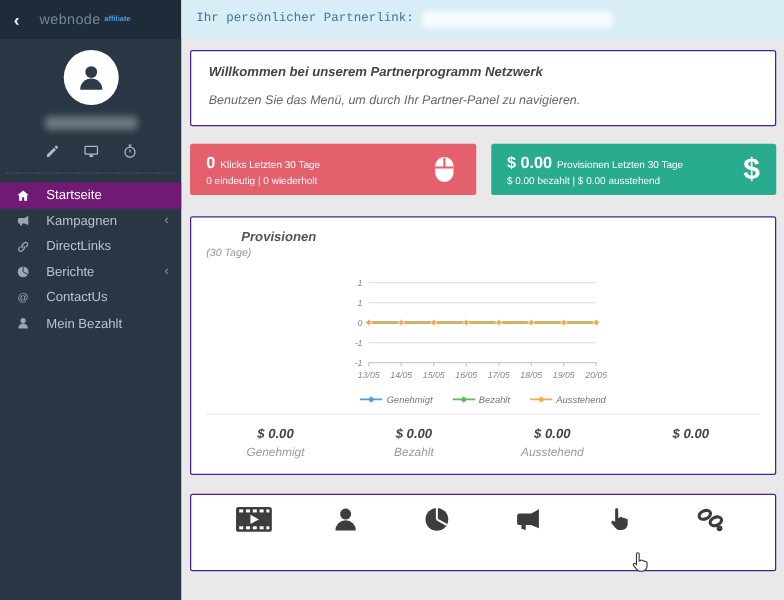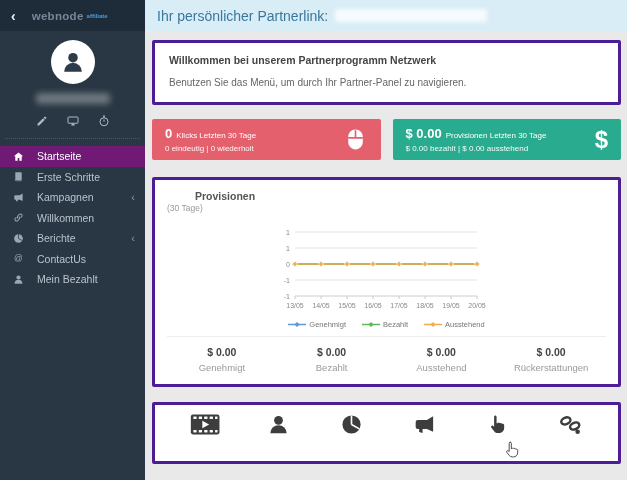--- a/index.html
+++ b/index.html
@@ -4,21 +4,21 @@
 <style>
   * { margin:0; padding:0; box-sizing:border-box; }
   html,body { width:627px; height:480px; }
   body { font-family:"Liberation Sans",sans-serif; background:#e9e9e9; overflow:hidden; }
   .screen { position:relative; width:627px; height:480px; background:#e9e9e9; overflow:hidden; }
 
   
   .sidebar { position:absolute; left:0; top:0; width:145px; height:480px; background:#283743; }
   .side-header { height:31px; background:#1e2b38; display:flex; align-items:center; padding:0 11px; }
   .back-icon { color:#eef2f5; font-size:14px; font-weight:bold; margin-right:16px; cursor:pointer; line-height:1; }
-  .logo { color:#76879a; font-size:11.5px; font-weight:bold; letter-spacing:.3px; }
+  .logo { color:#76879a; font-size:11.5px; font-weight:normal; letter-spacing:.3px; }
   .logo-suffix { color:#4f9bd8; font-size:6px; margin-left:3px; font-weight:bold; }
 
   .profile { text-align:center; padding-top:9px; }
   .avatar { width:44px; height:44px; background:#fff; border-radius:50%; margin:0 auto; display:flex; align-items:center; justify-content:center; color:#2c3a49; }
   .avatar svg { width:26px; height:26px; }
   .name-blur { width:74px; height:11px; margin:9px auto 0; background:rgba(255,255,255,.32); border-radius:3px; filter:blur(3px); }
   .profile-tools { margin-top:11px; display:flex; justify-content:center; gap:19px; color:#aeb9c4; }
   .tool { cursor:pointer; display:flex; }
   .tool svg { width:12px; height:12px; }
   .profile-sep { margin:11px 5px 0; border-bottom:1px dotted #4a5866; }
@@ -26,26 +26,26 @@
   .menu { margin-top:7px; }
   .menu-item { display:flex; align-items:center; height:20.5px; padding:0 10px 0 13px; color:#bac3cc; font-size:10.5px; cursor:pointer; --icon-bg:#283743; }
   .menu-item .icon { width:14px; margin-right:10px; display:flex; color:#9aa7b2; }
   .menu-item .icon svg { width:11px; height:11px; }
   .menu-item.active { background:#701a75; color:#fff; --icon-bg:#1abc9c; }
   .menu-item.active .icon { color:#fff; }
   .chev { margin-left:auto; font-size:11px; color:#8d99a5; line-height:1; }
 
   
   .topbar { position:absolute; left:145px; top:0; width:482px; height:31px; background:#d9edf7; display:flex; align-items:center; padding:0 12px; }
-  .topbar-label { font-size:14px; color:#38789c; white-space:nowrap; }
+  .topbar-label { font-size:10px; color:#38789c; white-space:nowrap;font-family:Liberation Mono, monospace; }
   .link-blur { width:152px; height:13px; margin-left:7px; background:rgba(255,255,255,.78); border-radius:3px; filter:blur(2px); cursor:pointer; }
 
   
   .content { position:absolute; left:145px; top:31px; width:482px; height:449px; padding:9px 6px 0 7px; }
-  .card { background:#fff; border:3px solid #4c1d95; border-radius:2px; }
+  .card { background:#fff; border:1px solid #4c1d95; border-radius:2px;font-style:italic; }
 
   .welcome { padding:11px 14px 12px; }
   .welcome-title { font-size:10.5px; font-weight:bold; color:#444; margin-bottom:9px; }
   .welcome p { font-size:10px; color:#666; line-height:1.5; }
   .welcome b { color:#555; }
 
   .statrow { display:flex; gap:12px; margin-top:14px; }
   .stat-card { flex:1; height:41px; border-radius:2px; color:#fff; display:flex; align-items:center; padding:0 13px; }
   .stat-card.red { background:#e4606d; --icon-bg:#e4606d; }
   .stat-card.green { background:#29ab8f; --icon-bg:#29ab8f; }
@@ -122,42 +122,33 @@
           <span class="icon">
             <svg viewBox="0 0 24 24">
               <path d="M12 3L2 11.2h3V21h5.2v-6h3.6v6H19v-9.8h3z" fill="currentColor"></path>
             </svg>
           </span>
           <span>Startseite</span>
         </div>
         <div class="menu-item">
           <span class="icon">
             <svg viewBox="0 0 24 24">
-              <path d="M5 2.8h12.2A1.8 1.8 0 0 1 19 4.6v14.1a1 1 0 0 1-1 1H7a2 2 0 0 0-2 1.6z" fill="currentColor"></path>
-              <path d="M5 18.5a2.5 2.5 0 0 0 2.5 2.7H19" fill="none" stroke="currentColor" stroke-width="1.6"></path>
-            </svg>
-          </span>
-          <span>Erste Schritte</span>
-        </div>
-        <div class="menu-item">
-          <span class="icon">
-            <svg viewBox="0 0 24 24">
               <path d="M21 3.5v16l-6.5-2.7H10v4l-3.6-1v-3H5a2.2 2.2 0 0 1-2.2-2.2V9.4A2.2 2.2 0 0 1 5 7.2h9.5z" fill="currentColor"></path>
             </svg>
           </span>
           <span>Kampagnen</span>
           <span class="chev">‹</span>
         </div>
         <div class="menu-item">
           <span class="icon">
             <svg viewBox="0 0 24 24">
               <path d="M10.7 13.3a3.6 3.6 0 0 1 0-5.1l3-3a3.6 3.6 0 1 1 5.1 5.1l-1.7 1.7M13.3 10.7a3.6 3.6 0 0 1 0 5.1l-3 3a3.6 3.6 0 1 1-5.1-5.1l1.7-1.7" fill="none" stroke="currentColor" stroke-width="2.2" stroke-linecap="round"></path>
             </svg>
           </span>
-          <span>Willkommen</span>
+          <span>DirectLinks</span>
         </div>
         <div class="menu-item">
           <span class="icon">
             <svg viewBox="0 0 24 24">
               <circle cx="12" cy="12" r="9.5" fill="currentColor"></circle>
               <path d="M12 12V2.5M12 12l8.2 4.6" stroke="var(--icon-bg,#fff)" stroke-width="1.7" fill="none"></path>
             </svg>
           </span>
           <span>Berichte</span>
           <span class="chev">‹</span>
@@ -313,21 +304,20 @@
           <div class="sum-item">
             <div class="sum-val">$ 0.00</div>
             <div class="sum-label">Bezahlt</div>
           </div>
           <div class="sum-item">
             <div class="sum-val">$ 0.00</div>
             <div class="sum-label">Ausstehend</div>
           </div>
           <div class="sum-item">
             <div class="sum-val">$ 0.00</div>
-            <div class="sum-label">Rückerstattungen</div>
           </div>
         </div>
     </div>
 
     <div class="card shortcut-card">
         <div class="shortcut">
           <span class="icon"><svg viewBox="0 0 29 22">
               <rect x="0.8" y="1.5" width="27.4" height="19" rx="2" fill="currentColor"></rect>
               <g fill="var(--icon-bg,#fff)">
                 <rect x="3.2" y="3.4" width="3.1" height="2.3"></rect>

